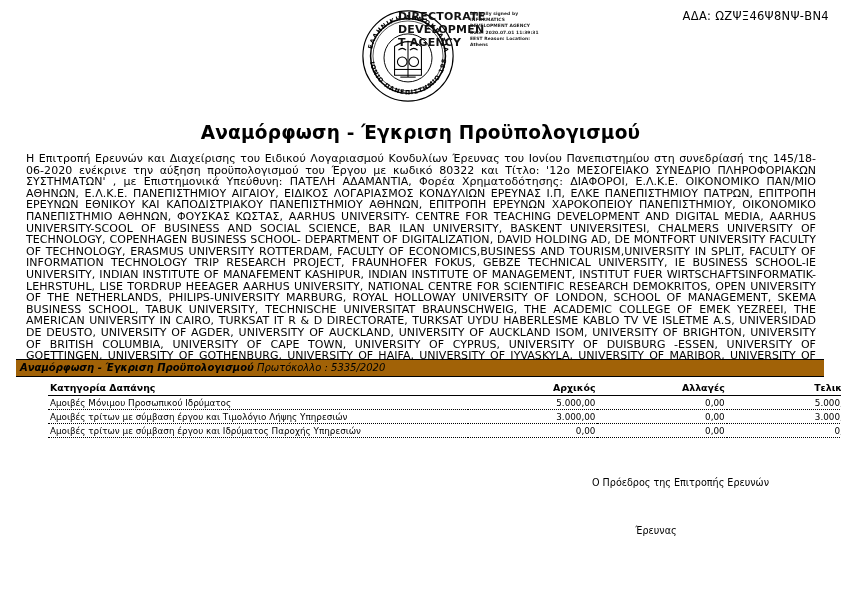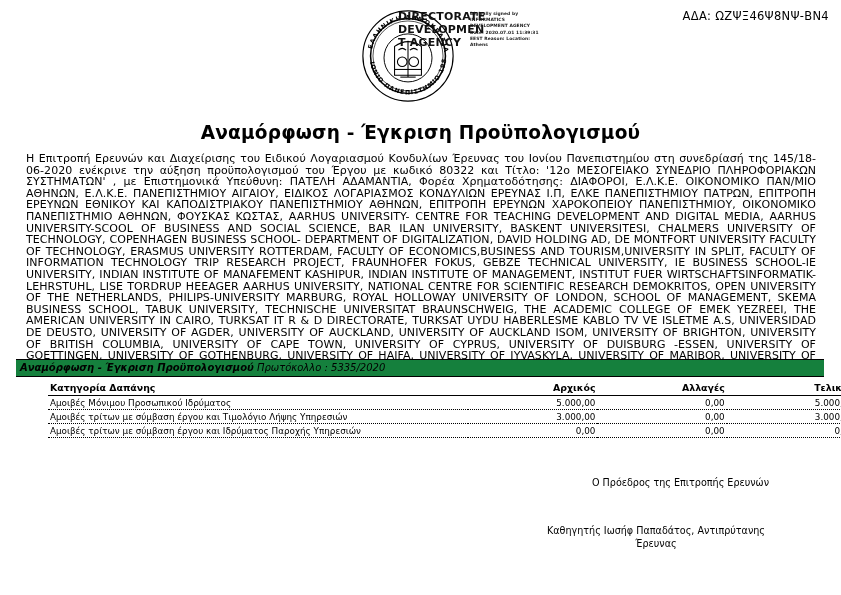--- a/index.html
+++ b/index.html
@@ -94,21 +94,21 @@
     text-align: justify;
     letter-spacing: 0.05px;
   }
 
   
   .section-band {
     position: absolute;
     left: 16px;
     top: 359px;
     width: 808px;
-    background: #15803d;
+    background: #a16207;
     border-top: 1.4px solid #000;
     border-bottom: 1.4px solid #000;
     padding: 2px 4px 3px 4px;
     box-sizing: border-box;
     font-size: 10px;
   }
   .band-title {
     font-weight: bold;
     font-style: italic;
   }
@@ -245,15 +245,14 @@
       <td class="cat">Αμοιβές τρίτων με σύμβαση έργου και Ιδρύματος Παροχής Υπηρεσιών</td>
       <td class="num">0,00</td>
       <td class="num">0,00</td>
       <td class="num">0,00</td>
     </tr>
   </tbody>
 </table>
 
 <div class="sig-role">Ο Πρόεδρος της Επιτροπής Ερευνών</div>
 <div class="sig-name">
-  <div>Καθηγητής Ιωσήφ Παπαδάτος, Αντιπρύτανης</div>
   <div>Έρευνας</div>
 </div>
 
 </body></html>

